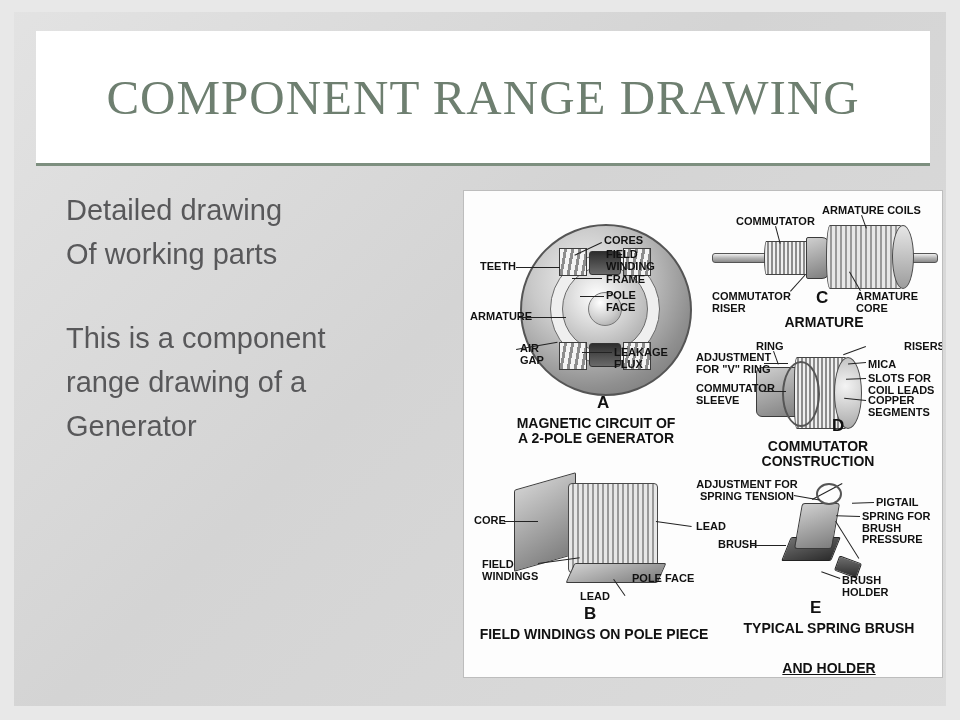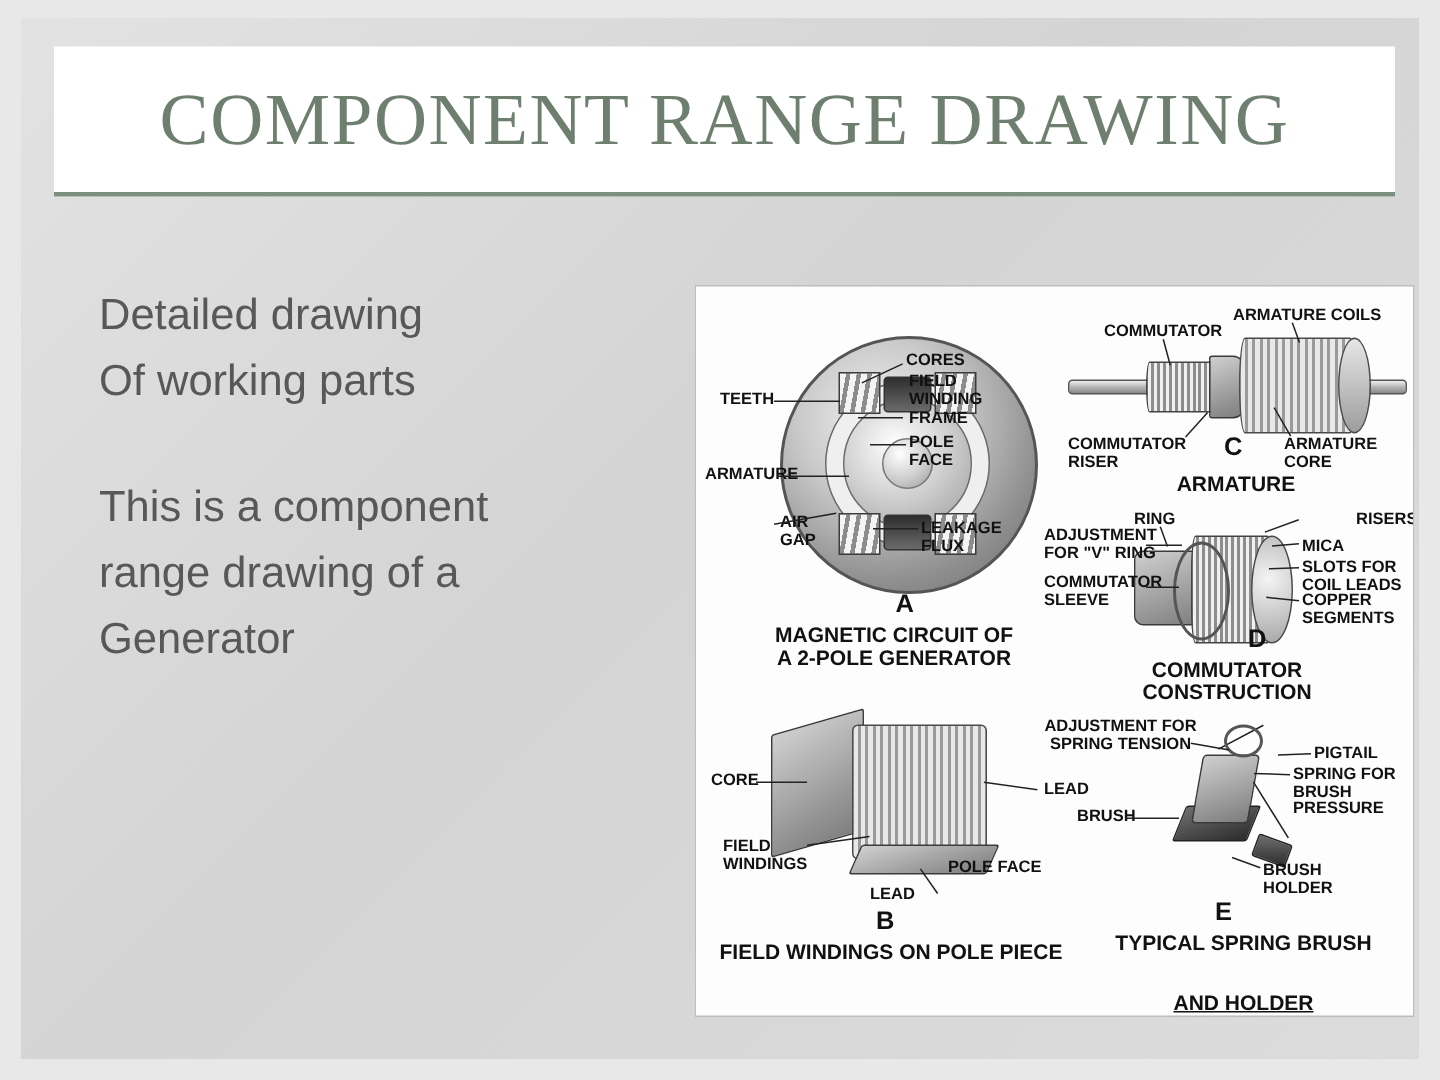--- a/index.html
+++ b/index.html
@@ -40,21 +40,21 @@
     left: 0; bottom: 0; width: 960px; height: 14px;
     background: #e8e8e8;
   }
 
   
   .title-banner {
     position: absolute;
     left: 36px;
     top: 31px;
     width: 894px;
-    height: 100px;
+    height: 135px;
     background: #ffffff;
     border-bottom: 3px solid #7d8f7f;
     box-sizing: border-box;
     display: flex;
     align-items: center;
     justify-content: center;
   }
   .title-text {
     font-family: "Liberation Serif", serif;
     font-size: 49px;

